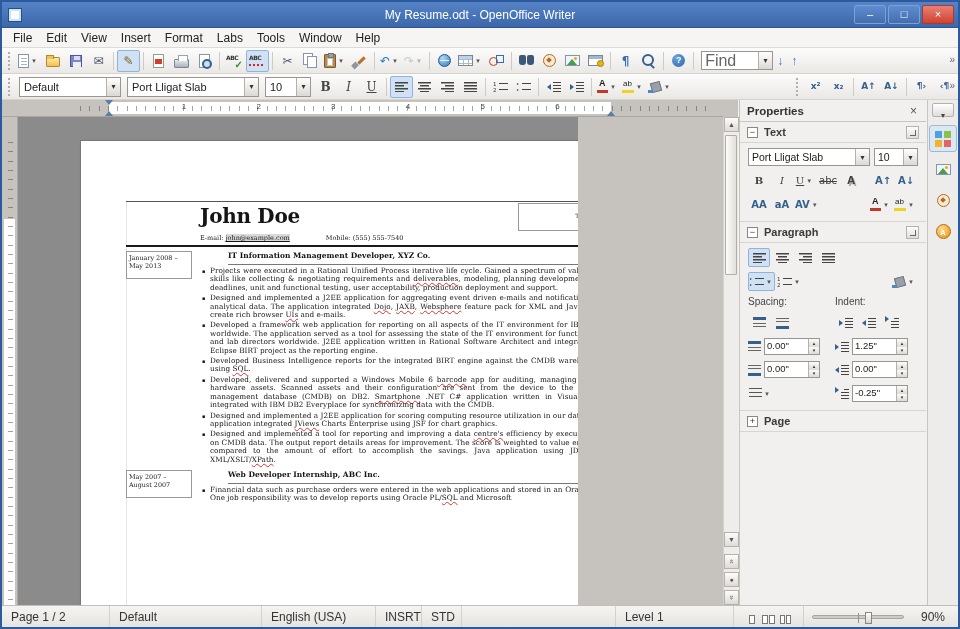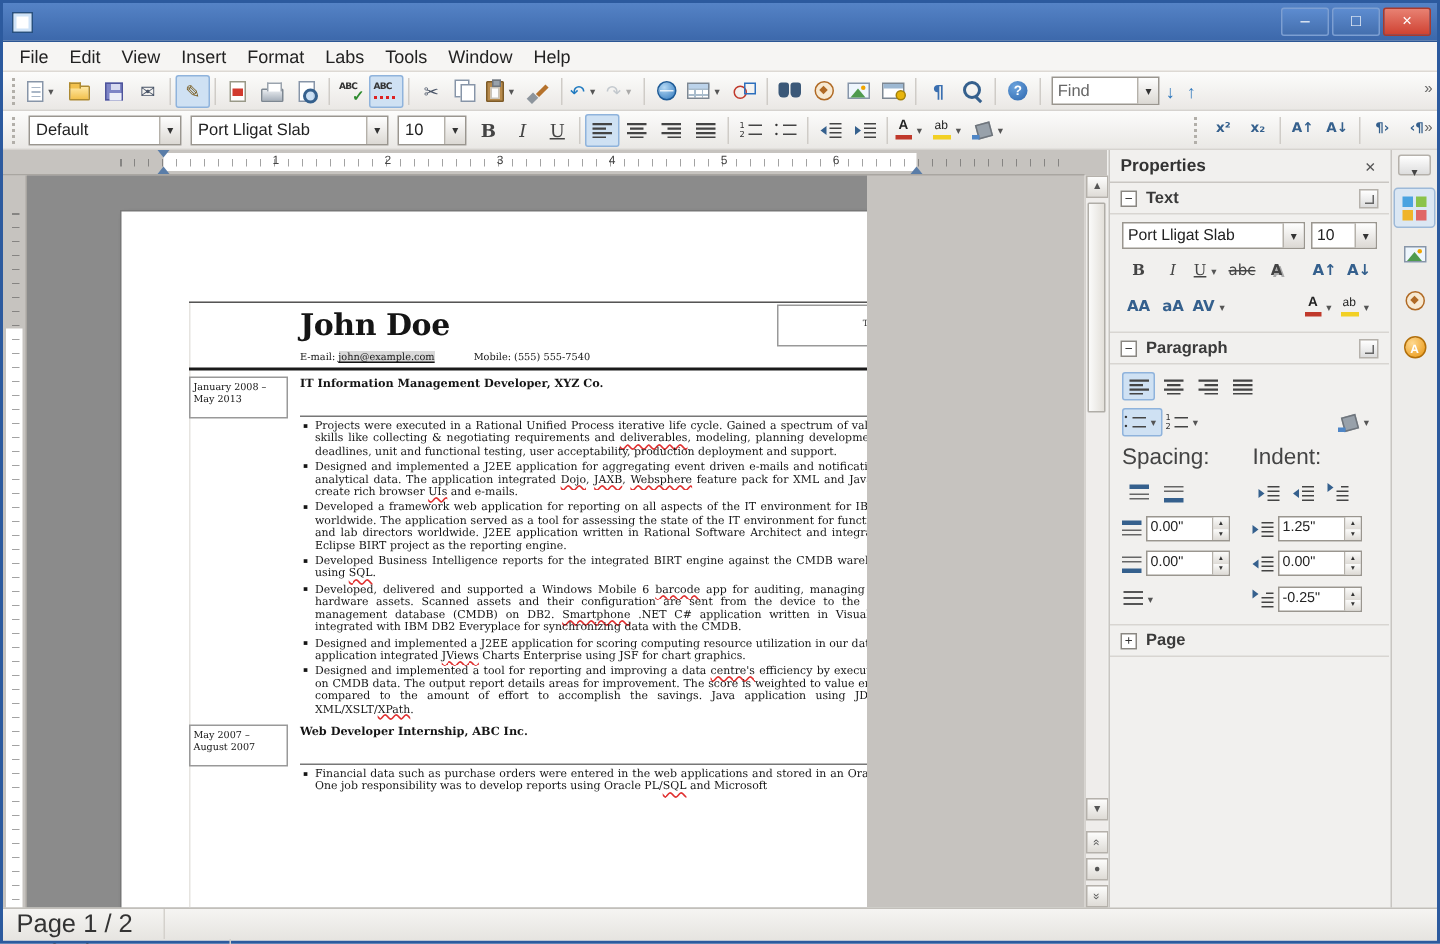--- a/index.html
+++ b/index.html
@@ -42,21 +42,21 @@
   .glyph.c-italic{font-style:italic;font-family:"DejaVu Serif",serif;}
   .glyph.c-under{text-decoration:underline;font-family:"DejaVu Serif",serif;}
   .glyph.c-small{font-size:9px;color:#35608d;font-weight:bold;}
   .glyph.strike{text-decoration:line-through;font-size:8px;}
   .glyph.shadowed{text-shadow:1.5px 1.5px 0 #aaa;font-weight:bold;}
   .dd{width:10px;display:inline-flex;justify-content:center;}
   .dd::after{content:"▾";font-size:7px;color:#555;}
   .overflow{position:absolute;right:3px;font-size:10px;color:#666;top:6px;}
   .find-combo{display:inline-flex;width:72px;height:19px;border:1px solid #9a968f;
     background:#fff;margin-left:4px;align-items:center;}
-  .find-combo input{flex:1;width:40px;border:none;outline:none;font-size:11px;color:#666;
+  .find-combo input{flex:1;width:40px;border:none;outline:none;font-size:16px;color:#666;
     padding:0 3px;font-family:"Liberation Sans",sans-serif;background:transparent;}
   .combo-dd{width:14px;height:100%;border-left:1px solid #b5b1aa;
     background:linear-gradient(#fefefe,#dcd9d4);display:flex;align-items:center;justify-content:center;}
   .combo-dd::after{content:"▾";font-size:8px;color:#333;}
   .findarrow{font-size:12px;font-weight:bold;color:#2f78bd;padding:0 4px;}
 
   .tcombo{display:inline-flex;height:20px;border:1px solid #9a968f;background:#fff;
     align-items:center;margin:0 3px;}
   .tcombo .val{font-size:11px;padding:0 4px;white-space:nowrap;overflow:hidden;color:#222;}
 
@@ -184,30 +184,30 @@
   .boundary{position:absolute;left:45px;top:60px;width:502px;height:780px;border:1px solid #e6e4e0;}
 
   
   .page-content{position:absolute;left:45px;top:60px;width:502px;font-family:"DejaVu Serif",serif;color:#151515;}
   .hdr-row{position:relative;border-top:1px solid #555;min-height:31px;}
   .name{margin-left:74px;font-size:20px;font-weight:bold;line-height:1.1;padding-top:3px;letter-spacing:-.3px;}
   .addr-box{position:absolute;right:0;top:1px;width:110px;border:1px solid #999;background:#fff;
     padding:2px 4px;font-size:5.7px;line-height:7.4px;text-align:right;color:#333;}
   .contact-row{margin-left:74px;font-size:6.5px;padding:2px 0 3px;}
   .contact-row .link{text-decoration:underline;background:#d9d9d9;}
-  .contact-row .mob{margin-left:26px;}
+  .contact-row .mob{margin-left:36px;}
   .rule-thick{border-top:2px solid #1a1a1a;}
   .section-head{display:flex;align-items:center;gap:3px;font-size:8px;font-weight:bold;
     letter-spacing:.9px;padding:4px 0 2px;border-bottom:1px solid #444;}
   .section-head .diamond{font-size:6px;}
   .job{display:flex;margin-top:4px;}
   .date-cell{width:66px;margin-right:8px;border:1px solid #999;font-size:6.4px;line-height:8px;
     padding:2px 2px 8px;align-self:flex-start;}
   .job-main{flex:1;min-width:0;}
-  .job-title{font-size:7.5px;font-weight:bold;border-bottom:1px solid #777;padding-bottom:17px;}
+  .job-title{font-size:7.5px;font-weight:bold;border-bottom:1px solid #777;padding-bottom:4px;margin-left:28px;}
   ul.bullets{margin:2px 0 0;padding:0;list-style:none;}
   ul.bullets li{position:relative;padding-left:10px;font-size:7.3px;line-height:8.4px;
     margin-bottom:2px;text-align:justify;}
   ul.bullets li::before{content:"▪";position:absolute;left:2px;top:0;font-size:5px;}
   .misspell{text-decoration:underline wavy #e03030;text-decoration-thickness:1px;text-decoration-skip-ink:none;}
 
   
   .vscroll{position:absolute;left:721px;top:17px;width:15px;bottom:0;background:#efedeb;border-left:1px solid #d5d2ce;}
   .sc-btn{position:absolute;left:0;width:15px;height:15px;background:linear-gradient(#fdfdfc,#dedbd6);
     border:1px solid #b5b1ab;display:flex;align-items:center;justify-content:center;font-size:7px;color:#555;}
@@ -229,21 +229,21 @@
   .sp-body{padding:5px 8px 7px;border-bottom:1px solid #d8d5d1;}
   .sp-row{display:flex;align-items:center;margin-bottom:5px;}
   .scombo{display:flex;height:18px;border:1px solid #9a968f;background:#fff;align-items:center;}
   .scombo .val{flex:1;font-size:10.5px;padding:0 3px;white-space:nowrap;overflow:hidden;color:#222;}
   .scombo.fontname{flex:1;margin-right:4px;}
   .scombo.fontsize{width:44px;}
   .sbtn{min-width:22px;height:19px;display:inline-flex;align-items:center;justify-content:center;
     border:1px solid transparent;border-radius:2px;margin-right:1px;}
   .sbtn .glyph{font-size:10px;}
   .par-grid{display:grid;grid-template-columns:82px 86px;column-gap:5px;row-gap:6px;margin-top:3px;}
-  .pg-label{font-size:15px;color:#444;}
+  .pg-label{font-size:10px;color:#444;}
   .pg-cell{display:flex;align-items:center;}
   .field-ic{margin-right:3px;}
   .spin{display:inline-flex;width:56px;height:17px;border:1px solid #9a968f;background:#fff;}
   .spin-val{flex:1;font-size:9.5px;padding:1px 2px;color:#222;}
   .spin-btns{display:flex;flex-direction:column;width:11px;border-left:1px solid #b5b1aa;}
   .sb{flex:1;background:linear-gradient(#fbfbfa,#dedbd6);text-align:center;position:relative;}
   .sb.up::after{content:"▴";font-size:5px;color:#333;position:absolute;inset:0;line-height:8px;}
   .sb.dn::after{content:"▾";font-size:5px;color:#333;position:absolute;inset:0;line-height:7px;}
 
   
@@ -251,38 +251,39 @@
     display:flex;flex-direction:column;align-items:center;padding-top:3px;}
   .tab-menu{width:22px;height:14px;border:1px solid #b5b1ab;border-radius:2px;background:linear-gradient(#fff,#ddd);
     text-align:center;margin-bottom:8px;}
   .tab-menu::after{content:"▾";font-size:8px;color:#444;}
   .tab-btn{width:28px;height:27px;display:flex;align-items:center;justify-content:center;border-radius:3px;margin-bottom:4px;}
   .tab-btn.active{background:#dbe7f3;border:1px solid #9db9d8;}
 
   
   .statusbar{position:absolute;left:0;right:0;bottom:0;height:22px;
     background:linear-gradient(#f5f4f2,#e6e4e0);border-top:1px solid #c2bfba;
-    display:flex;align-items:flex-start;font-size:17px;color:#333;flex-direction:column;}
+    display:flex;align-items:center;font-size:12px;color:#333;}
   .seg{padding:0 9px;height:100%;display:flex;align-items:center;border-right:1px solid #d4d1cc;white-space:nowrap;}
   .seg.fill{flex:1;border-right:1px solid #d4d1cc;}
   .vl{width:13px;height:14px;margin:0 2px;display:inline-flex;align-items:flex-end;justify-content:center;gap:1px;}
   .vl i{display:block;width:6px;height:9px;background:#fff;border:1px solid #777;}
   .vl.book i{width:5px;}
   .zoomwrap{display:flex;align-items:center;padding:0 8px;height:100%;}
   .ztrack{position:relative;width:92px;height:4px;background:#cfccc7;border:1px solid #a9a6a0;border-radius:2px;}
   .znotch{position:absolute;left:50%;top:-3px;width:1px;height:10px;background:#969288;}
   .zthumb{position:absolute;left:58%;top:-4px;width:7px;height:12px;background:linear-gradient(#fdfdfd,#d8d5d0);border:1px solid #8a8781;}
 </style>
 </head>
 <body>
 
 <div class="window">
 
   <div class="titlebar">
     <span class="app-icon"></span>
+    <span class="title">My Resume.odt - OpenOffice Writer</span>
     <span class="winbtns">
       <span class="winbtn">–</span>
       <span class="winbtn">□</span>
       <span class="winbtn close">×</span>
     </span>
   </div>
 
   <div class="menubar">
       <span class="menu-item">File</span>
       <span class="menu-item">Edit</span>

